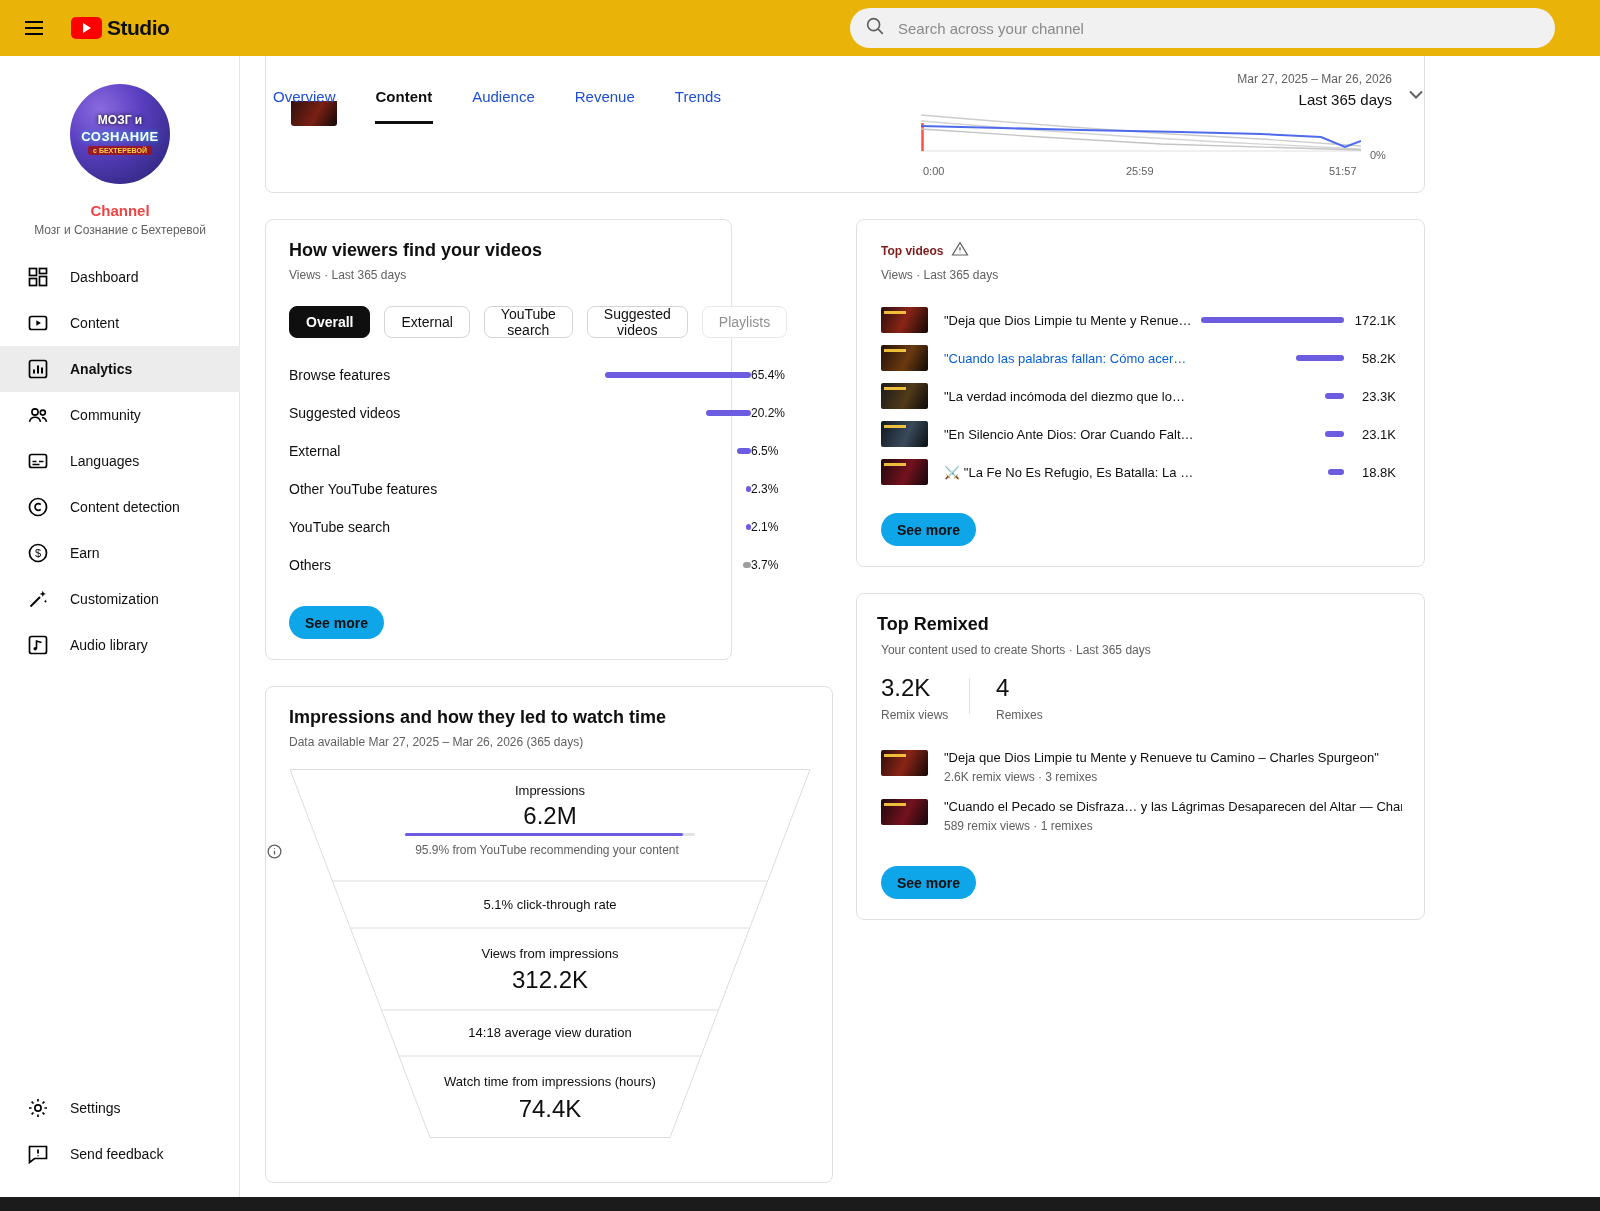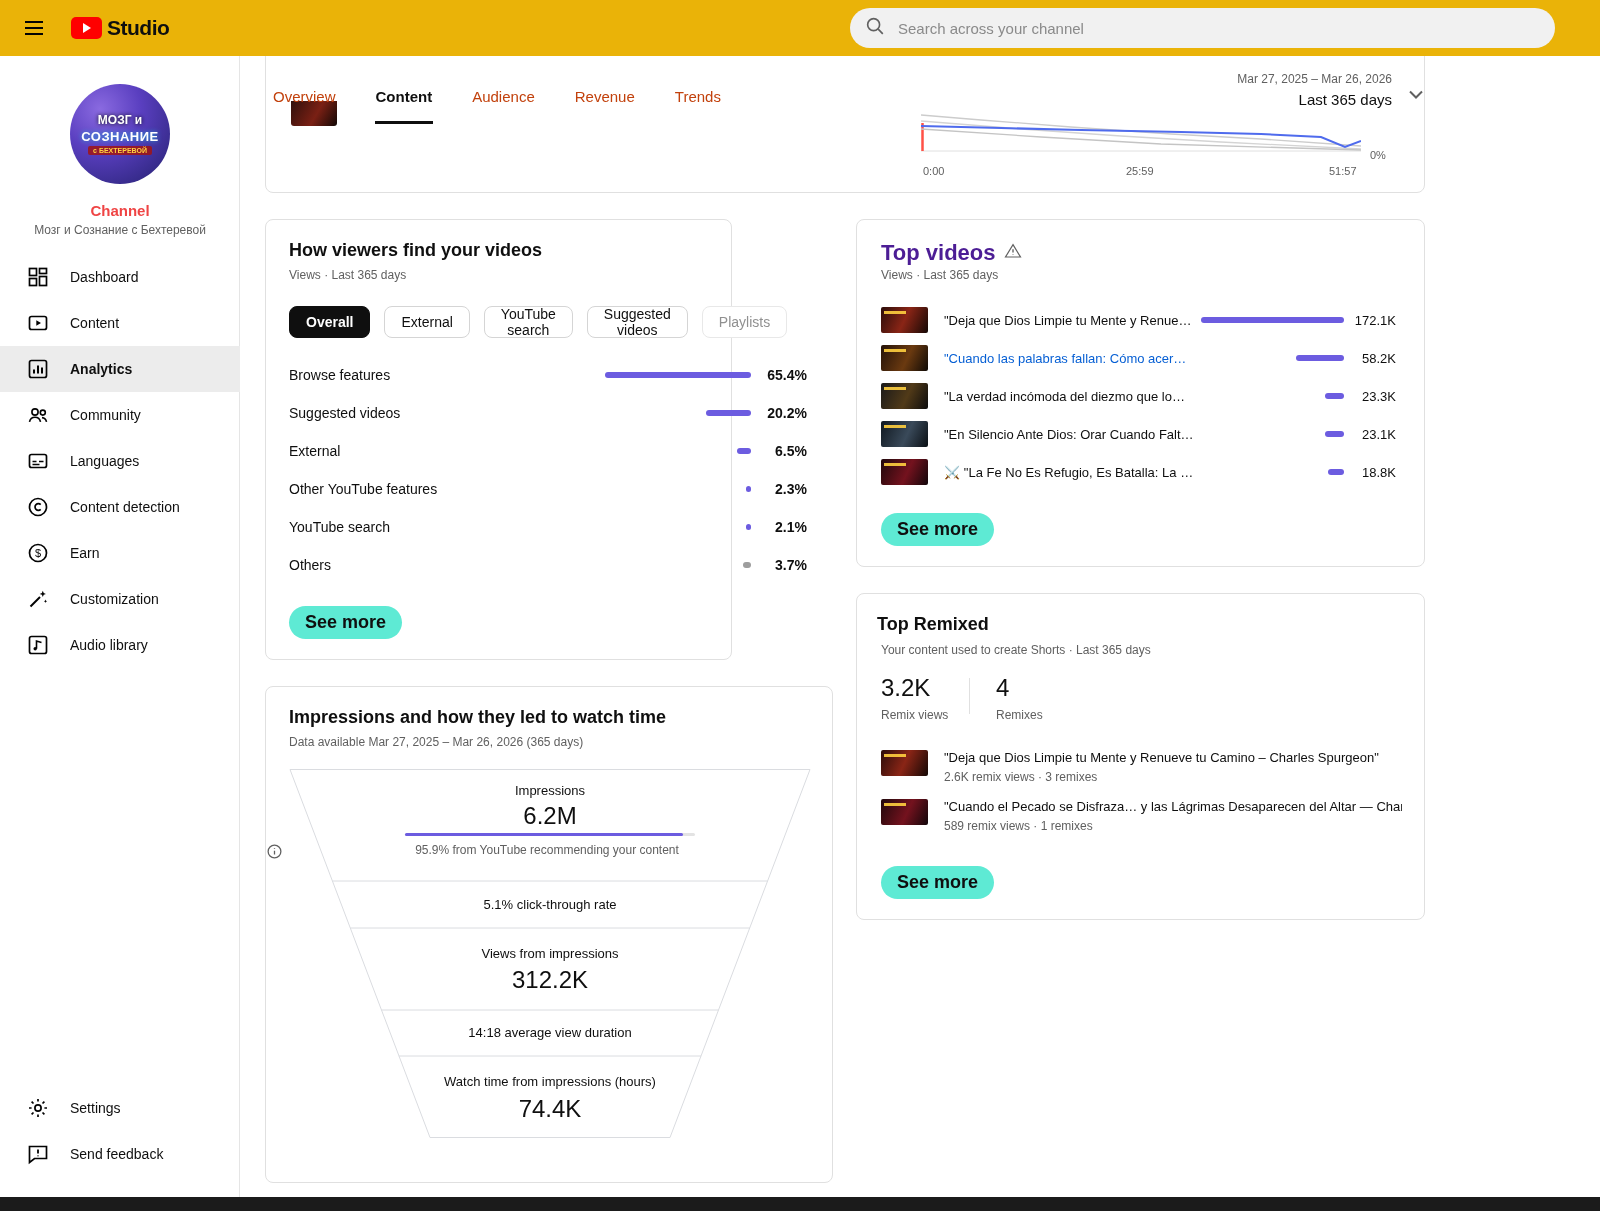--- a/index.html
+++ b/index.html
@@ -31,70 +31,70 @@
   .nav{position:absolute;left:0;top:198px;width:240px;}
   .nav-footer{position:absolute;left:0;top:1029px;width:240px;}
   .nav-item{height:46px;display:flex;align-items:center;padding-left:26px;gap:20px;font-size:14px;color:#0f0f0f;cursor:pointer;}
   .nav-item.active{background:#ececec;font-weight:bold;}
   .nav-item svg{flex:0 0 24px;}
 
   
   .main{position:absolute;left:241px;top:56px;width:1359px;height:1155px;background:#fff;overflow:hidden;}
 
   .tabs{position:absolute;left:31px;top:16px;height:52px;display:flex;gap:38px;z-index:6;}
-  .tab{display:flex;align-items:center;font-size:15px;color:#c2410c;border-bottom:3px solid transparent;padding:0 1px;cursor:pointer;}
+  .tab{display:flex;align-items:center;font-size:15px;color:#1d4ed8;border-bottom:3px solid transparent;padding:0 1px;cursor:pointer;}
   .tab.active{color:#0f0f0f;font-weight:bold;border-bottom-color:#0f0f0f;}
 
   .datefilter{position:absolute;top:16px;right:208px;text-align:right;z-index:6;cursor:pointer;}
   .date-range{font-size:12px;color:#606060;}
   .date-preset{font-size:15px;color:#0f0f0f;margin-top:5px;}
   .date-chevron{position:absolute;top:26px;right:172px;width:24px;height:24px;z-index:6;cursor:pointer;}
 
   .card{position:absolute;background:#fff;border:1px solid #e0e0e0;border-radius:8px;}
   .card-title{position:absolute;left:23px;top:20px;font-size:18px;font-weight:bold;color:#0f0f0f;}
   .card-sub{position:absolute;left:23px;top:48px;font-size:12px;color:#606060;}
-  .btn-seemore{position:absolute;height:33px;padding:0 16px;background:#5eead4;border:none;border-radius:17px;font-size:18px;font-weight:bold;color:#0f0f0f;display:inline-flex;align-items:center;cursor:pointer;font-family:inherit;}
+  .btn-seemore{position:absolute;height:33px;padding:0 16px;background:#0ea5e9;border:none;border-radius:17px;font-size:14px;font-weight:bold;color:#0f0f0f;display:inline-flex;align-items:center;cursor:pointer;font-family:inherit;}
 
   
   .retention-card{left:24px;top:-40px;width:1160px;height:177px;}
   .ret-thumb{position:absolute;left:25px;top:84px;width:46px;height:25px;border-radius:0 0 3px 3px;background:linear-gradient(120deg,#30100c,#7a2014 55%,#120805);}
   .ret-chart{position:absolute;left:655px;top:88px;width:440px;height:52px;}
   .ret-tick{position:absolute;top:148px;font-size:11px;color:#606060;}
   .ret-zero{position:absolute;left:1104px;top:132px;font-size:11px;color:#606060;}
 
   
   .traffic-card{left:24px;top:163px;width:467px;height:441px;}
   .chips{position:absolute;left:23px;top:86px;display:flex;gap:14px;}
   .chip{height:32px;padding:0 16px;border:1px solid #d5d5d5;border-radius:8px;background:#fff;font-size:14px;color:#0f0f0f;display:inline-flex;align-items:center;cursor:pointer;font-family:inherit;}
   .chip.selected{background:#0f0f0f;border-color:#0f0f0f;color:#fff;font-weight:bold;}
   .chip.disabled{color:#909090;border-color:#e8e8e8;cursor:default;}
   .t-rows{position:absolute;left:23px;top:136px;width:518px;}
   .t-row{height:38px;display:flex;align-items:center;}
   .t-label{flex:1;font-size:14px;color:#0f0f0f;}
   .t-barwrap{width:223px;display:flex;justify-content:flex-end;align-items:center;}
   .t-bar{height:6px;border-radius:3px;background:var(--accent,#6c5ce0);}
   .t-bar.muted{background:var(--muted-bar,#9e9e9e);}
-  .t-pct{width:56px;text-align:right;font-size:14px;color:#0f0f0f;font-weight:bold;}
+  .t-pct{width:56px;text-align:left;font-size:12px;color:#0f0f0f;}
   .traffic-card .btn-seemore{left:23px;top:386px;}
 
   
   .impr-card{left:24px;top:630px;width:568px;height:497px;}
   .funnel{position:absolute;left:0;top:82px;width:568px;height:369px;}
   .funnel svg{position:absolute;left:0;top:0;}
   .f-text{position:absolute;left:0;width:568px;text-align:center;}
   .f-label{font-size:13px;color:#0f0f0f;}
   .f-big{font-size:24px;color:#0f0f0f;}
   .f-note{font-size:12px;color:#606060;display:flex;align-items:center;justify-content:center;gap:6px;}
   .f-track{position:absolute;left:139px;top:64px;width:290px;height:3px;background:#e3e3e3;border-radius:2px;}
   .f-fill{height:3px;border-radius:2px;background:var(--accent,#6c5ce0);}
 
   
   .videos-card{left:615px;top:163px;width:569px;height:348px;}
   .title-row{position:absolute;left:24px;top:20px;display:flex;align-items:center;gap:8px;}
-  .title-row .card-title-inline{font-size:22px;font-weight:bold;color:#4c1d95;}
+  .title-row .card-title-inline{font-size:12px;font-weight:bold;color:#7f1d1d;}
   .v-rows{position:absolute;left:24px;top:81px;width:515px;}
   .v-row{height:38px;display:flex;align-items:center;cursor:pointer;}
   .thumb{position:relative;width:47px;height:26px;border-radius:2px;flex:0 0 47px;overflow:hidden;}
   .thumb::after{content:"";position:absolute;left:3px;top:4px;width:22px;height:3px;background:#ffcf3f;opacity:.9;}
   .thumb.tA{background:linear-gradient(115deg,#2b0d0a,#8a2516 50%,#140805);}
   .thumb.tB{background:linear-gradient(115deg,#241208,#6b3a10 55%,#0f0a06);}
   .thumb.tC{background:linear-gradient(115deg,#1a1a1a,#513a18 55%,#0c0c0c);}
   .thumb.tD{background:linear-gradient(115deg,#101820,#3a4a5a 55%,#0a0f14);}
   .thumb.tE{background:linear-gradient(115deg,#20080c,#74121e 55%,#12060a);}
   .v-title{flex:1;margin-left:16px;font-size:13px;color:#0f0f0f;white-space:nowrap;overflow:hidden;}

